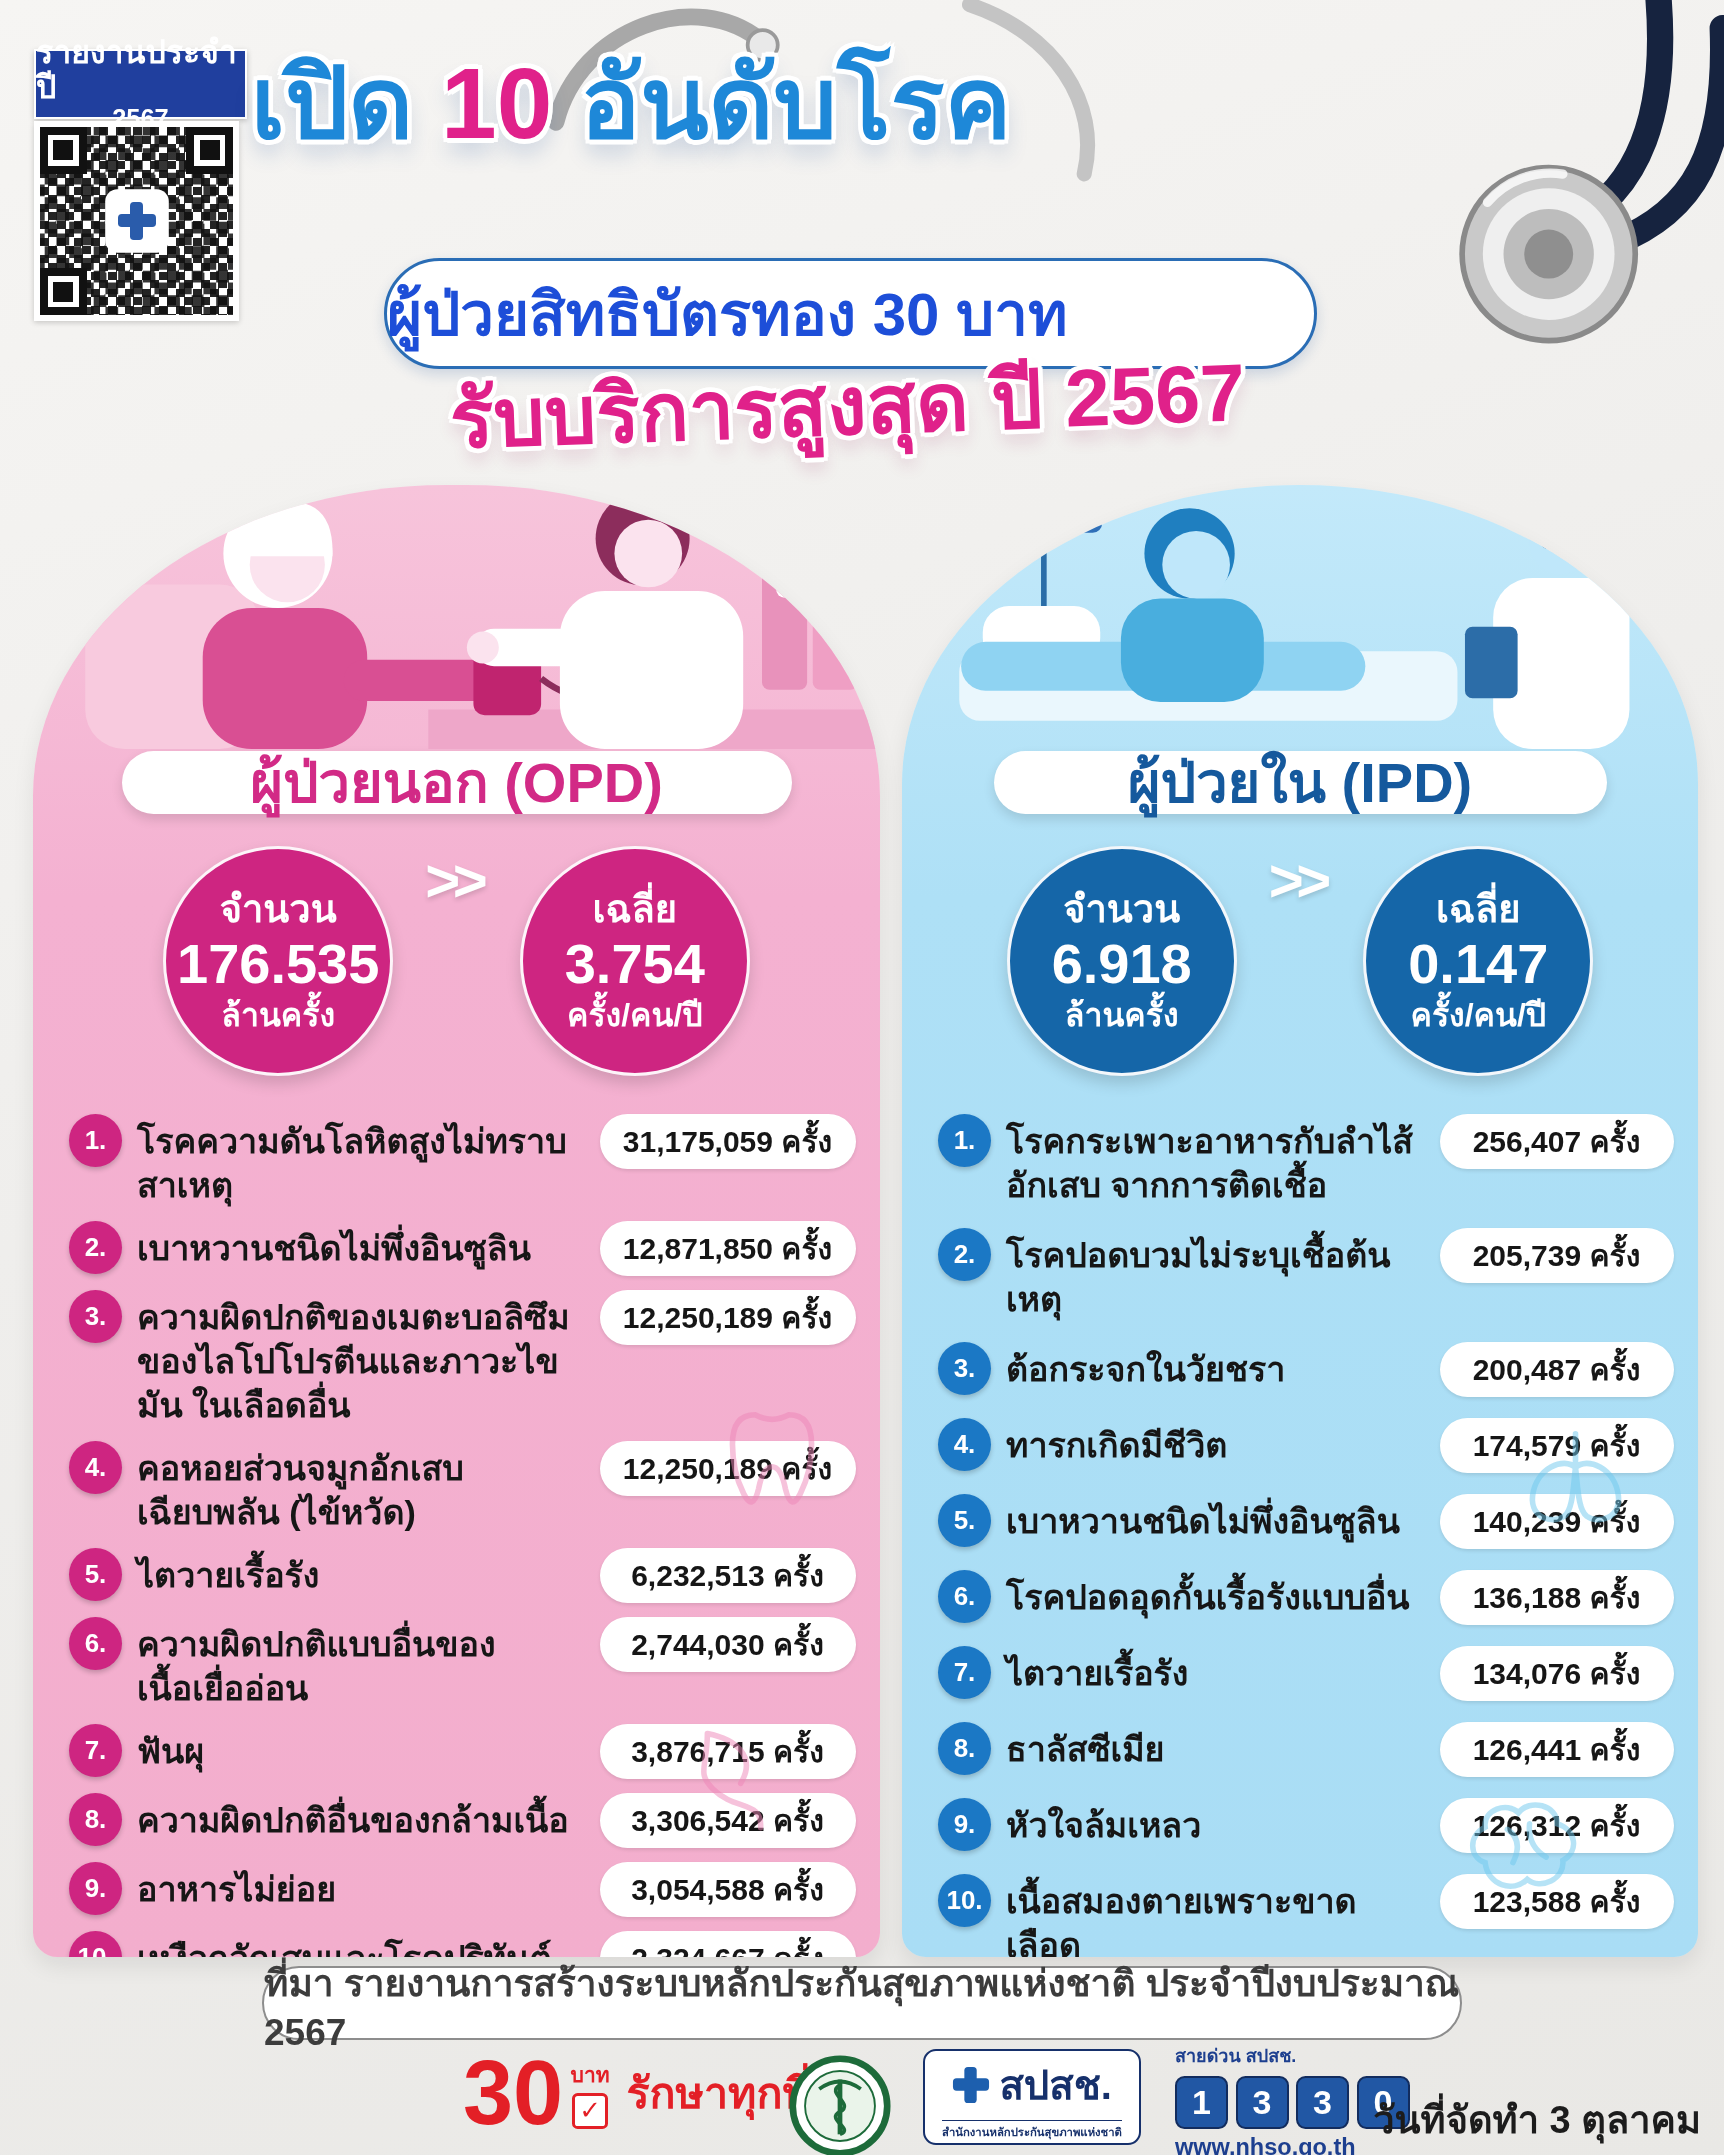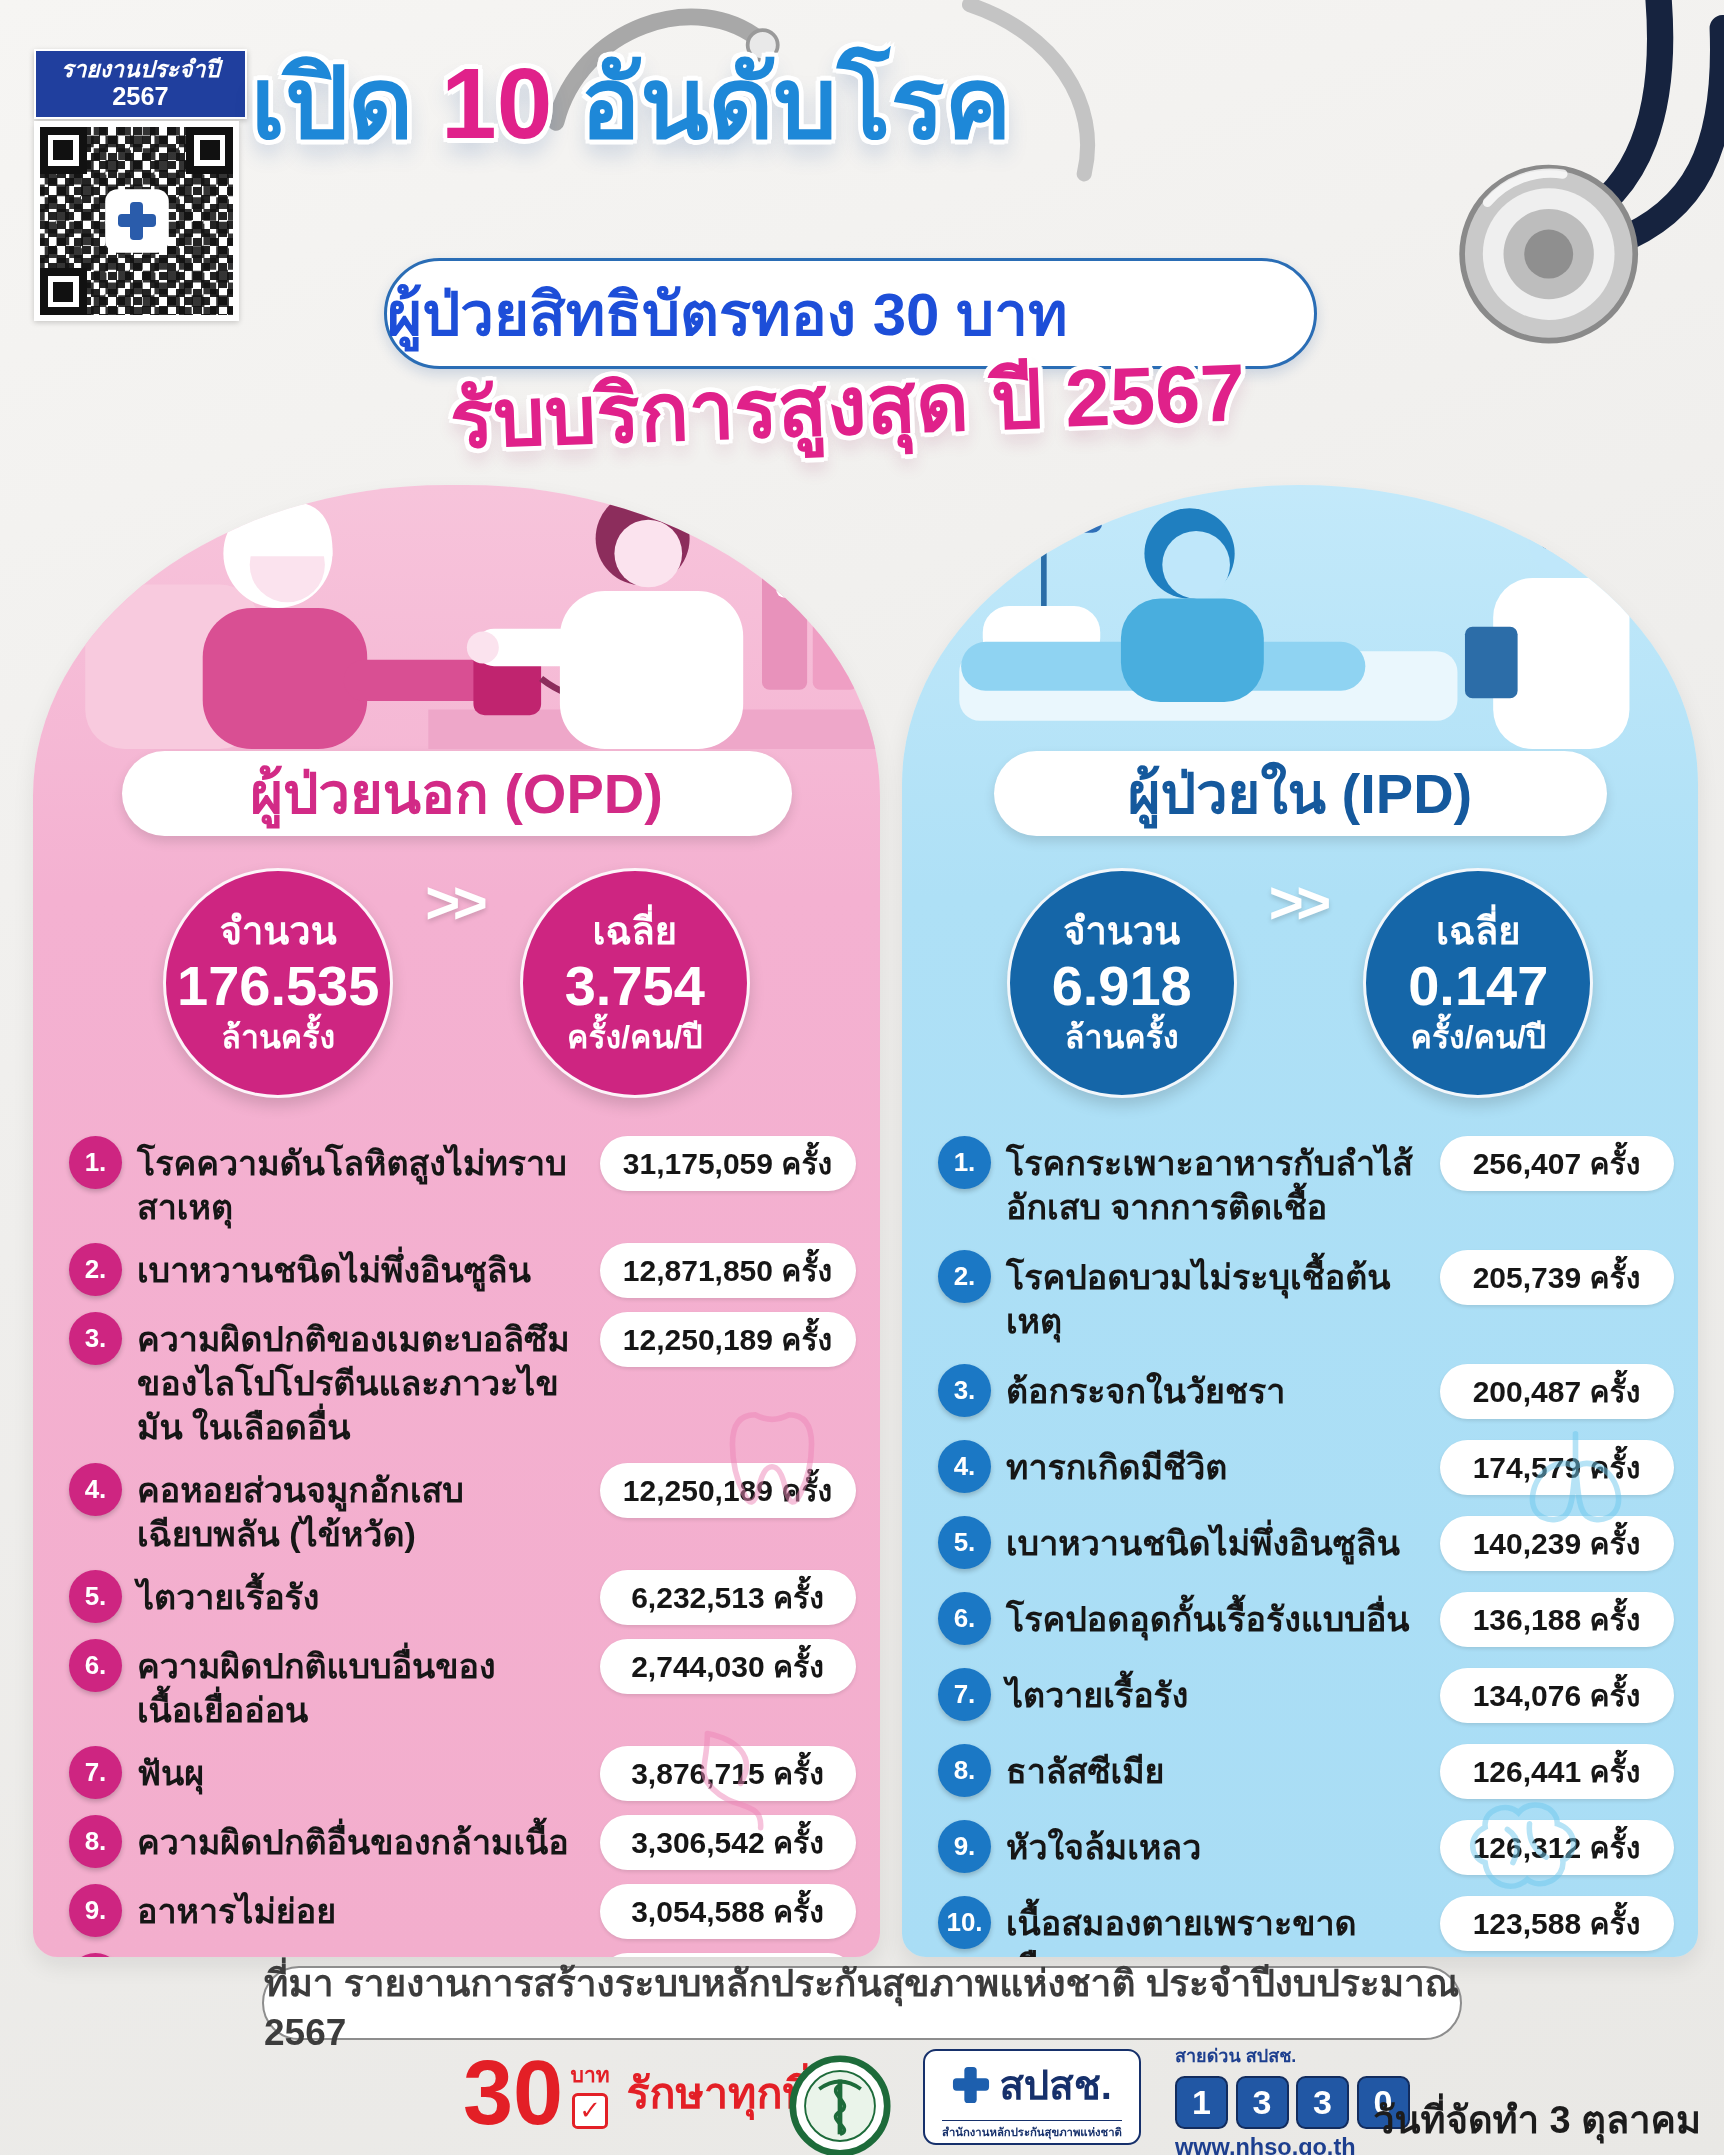--- a/index.html
+++ b/index.html
@@ -5,21 +5,21 @@
   html,body{margin:0;padding:0;background:#e9e8e6;}
   .page{position:relative;width:1724px;height:2155px;overflow:hidden;
         font-family:"Liberation Sans","DejaVu Sans",sans-serif;
         background:linear-gradient(160deg,#f6f5f3 0%,#efeeec 45%,#e9e8e5 100%);}
 
   
   .badge{position:absolute;left:34px;top:49px;width:209px;height:66px;background:#203f9e;
          border:2.8px solid #fff;box-shadow:0 1.9px 5.6px rgba(0,0,0,.25);
          display:flex;flex-direction:column;align-items:center;justify-content:center;
          color:#fff;font-weight:700;line-height:1.1;}
-  .badge .l1{font-size:23px;font-style:italic;} .badge .l2{font-size:25.4px;}
+  .badge .l1{font-size:32px;} .badge .l2{font-size:25.4px;}
   .qr{position:absolute;left:34px;top:121px;width:205px;height:200px;background:#fff;
       padding:5.6px;box-sizing:border-box;box-shadow:0 1.9px 5.6px rgba(0,0,0,.2);}
   .qr-inner{position:relative;width:100%;height:100%;
       background:
         conic-gradient(rgba(17,17,17,.92) 25%,rgba(255,255,255,0) 0 50%,rgba(17,17,17,.92) 0 75%,rgba(255,255,255,0) 0) 0 0/17px 17px,
         conic-gradient(rgba(17,17,17,.85) 25%,rgba(255,255,255,0) 0 50%,rgba(17,17,17,.85) 0 75%,rgba(255,255,255,0) 0) 4.7px 8.5px/24.5px 24.5px,
         #fff;}
   .finder{position:absolute;width:47px;height:47px;border:8.5px solid #111;background:#fff;box-sizing:border-box;}
   .finder::after{content:"";position:absolute;inset:5.6px;background:#111;}
   .f-tl{left:0;top:0;} .f-tr{right:0;top:0;} .f-bl{left:0;bottom:0;}
@@ -52,21 +52,21 @@
   
   .card{position:absolute;top:485px;height:1472px;display:flex;flex-direction:column;
         border-radius:414px 414px 24.5px 24.5px / 311px 311px 24.5px 24.5px;overflow:hidden;
         box-shadow:0 9.4px 22.6px rgba(0,0,0,.08);}
   .card.opd{left:33px;width:847px;background:linear-gradient(180deg,#f7c4db 0%,#f4b1d1 28%,#f3aecd 100%);}
   .card.ipd{left:902px;width:796px;background:linear-gradient(180deg,#c3e9fa 0%,#aee0f6 28%,#a9ddf5 100%);}
 
   .illo{height:264px;position:relative;flex:none;}
   .illo svg{position:absolute;left:0;bottom:0;}
 
-  .head-pill{align-self:center;flex:none;min-width:584px;height:85px;padding:0 43px;background:#fff;
+  .head-pill{align-self:center;flex:none;min-width:584px;height:63px;padding:0 43px;background:#fff;
              border-radius:56px;display:flex;align-items:center;justify-content:center;
              font-size:56px;font-weight:800;box-shadow:0 5.6px 11.3px rgba(0,0,0,.12);margin-top:1.9px;}
   .opd .head-pill{color:#d22a86;}
   .ipd .head-pill{color:#15599d;min-width:527px;}
 
   .stats{flex:none;display:flex;align-items:flex-start;justify-content:center;gap:32px;margin-top:32px;}
   .circle{width:224px;height:224px;border-radius:50%;border:3.8px solid rgba(255,255,255,.95);
           display:flex;flex-direction:column;align-items:center;justify-content:center;color:#fff;
           box-shadow:0 7.5px 15px rgba(0,0,0,.15);line-height:1.15;}
   .opd .circle{background:#ce2581;}

